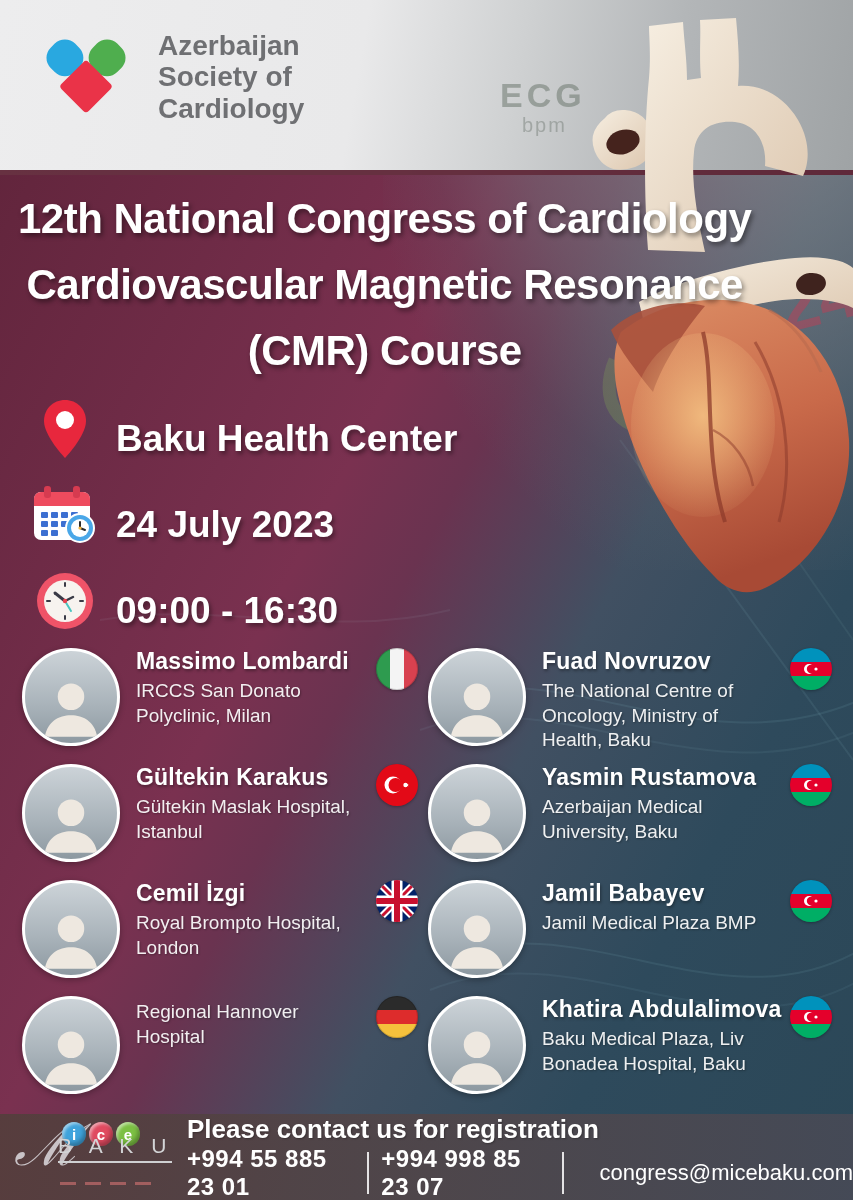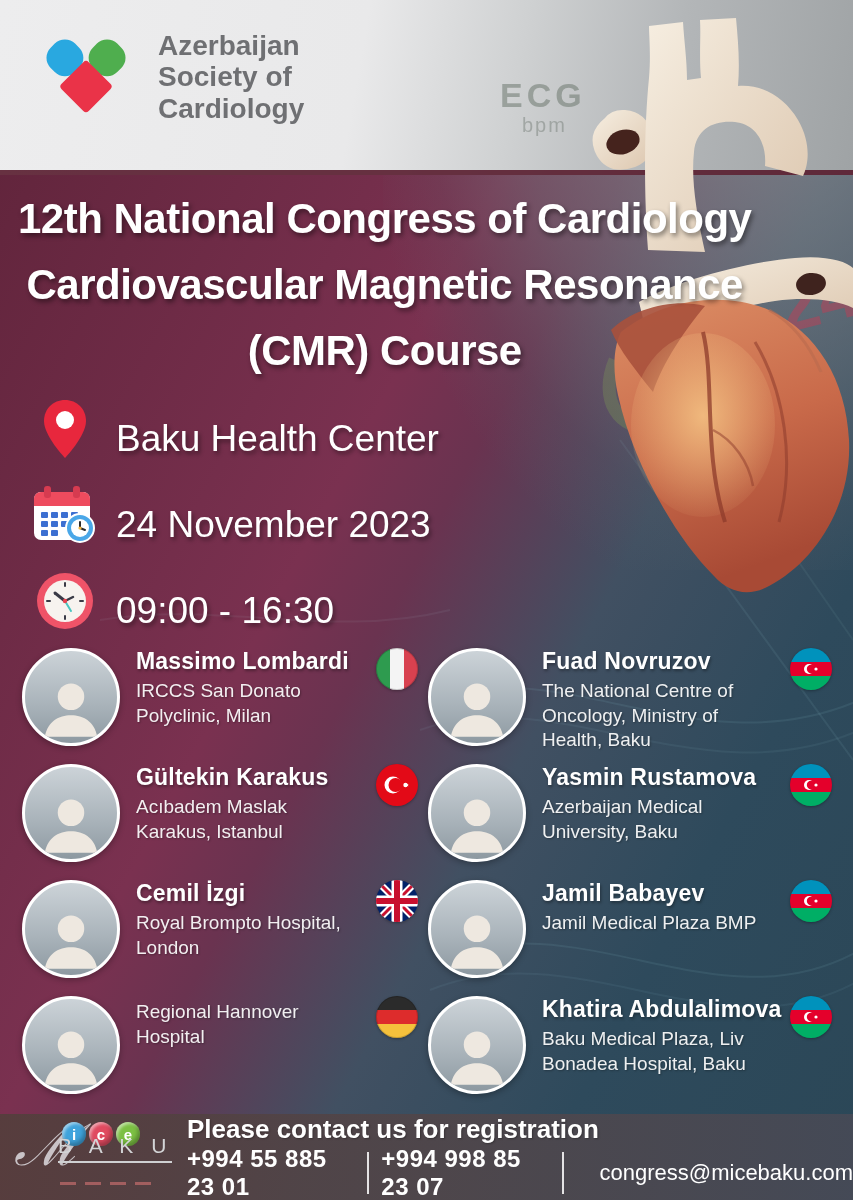--- a/index.html
+++ b/index.html
@@ -25,21 +25,21 @@
   
   .heart-wrap{position:absolute;top:0;right:0;width:300px;height:600px;z-index:4;pointer-events:none;}
   
   .title{position:absolute;top:186px;left:18px;z-index:5;color:#fff;font-weight:bold;
     font-size:42px;line-height:66px;letter-spacing:-.5px;
     text-shadow:2px 3px 5px rgba(0,0,0,.45);text-align:center;}
   
   .details{position:absolute;top:398px;left:30px;z-index:5;}
   .detail-row{display:flex;align-items:center;margin-bottom:24px;height:62px;}
   .detail-icon{width:70px;display:flex;justify-content:center;flex:none;}
-  .detail-text{color:#fff;font-size:37px;font-weight:normal;margin-left:16px;
+  .detail-text{color:#fff;font-size:37px;font-weight:bold;margin-left:16px;
     text-shadow:2px 3px 4px rgba(0,0,0,.4);margin-top:20px;}
   
   .speakers{position:absolute;top:648px;left:22px;width:820px;z-index:5;
     display:grid;grid-template-columns:406px 414px;grid-template-rows:repeat(4,116px);}
   .speaker{display:flex;align-items:flex-start;}
   .avatar{width:92px;height:92px;border-radius:50%;border:3px solid #fff;flex:none;
     background:linear-gradient(180deg,#ccd3d8 0%,#a8b2b9 60%,#8d99a1 100%);
     display:flex;align-items:flex-end;justify-content:center;overflow:hidden;
     box-shadow:0 2px 6px rgba(0,0,0,.3);}
   .avatar svg{width:74px;height:74px;}
@@ -192,21 +192,21 @@
             <rect x="29" y="37" width="7" height="6" rx="1"></rect>
             <rect x="9" y="46" width="7" height="6" rx="1"></rect>
               <rect x="19" y="46" width="7" height="6" rx="1"></rect>
           </g>
           <circle cx="48" cy="44" r="14" fill="#4aa7e8" stroke="#fff" stroke-width="2"></circle>
           <circle cx="48" cy="44" r="9" fill="#fff"></circle>
           <path d="M48,44 L48,38 M48,44 L53,46" stroke="#2b2b2b" stroke-width="2" stroke-linecap="round"></path>
           <circle cx="48" cy="44" r="1.6" fill="#f5b63c"></circle>
         </svg>
       </span>
-      <span class="detail-text">24 November 2023</span>
+      <span class="detail-text">24 July 2023</span>
     </div>
     <div class="detail-row">
       <span class="detail-icon">
         <svg width="60" height="60" viewBox="0 0 60 60">
           <circle cx="30" cy="30" r="28" fill="#ef5368"></circle>
           <circle cx="30" cy="30" r="21" fill="#f7f3ef"></circle>
           <g stroke="#3a3a46" stroke-width="2" stroke-linecap="round">
             <path d="M30,12 L30,15"></path>
               <path d="M30,45 L30,48"></path>
               <path d="M12,30 L15,30"></path>
@@ -263,21 +263,21 @@
 
     <div class="speaker">
       <div class="avatar">
         <svg viewBox="0 0 24 24" fill="#eee8e0">
             <circle cx="12" cy="9" r="4.3"></circle>
             <path d="M3.5,22 C4.4,17 8,15 12,15 C16,15 19.6,17 20.5,22 Z"></path>
           </svg>
       </div>
       <div class="speaker-text">
         <div class="speaker-name">Gültekin Karakus</div>
-        <div class="speaker-aff">Acıbadem Maslak Karakus, Istanbul</div>
+        <div class="speaker-aff">Gültekin Maslak Hospital, Istanbul</div>
       </div>
       <span class="flag">
         <svg viewBox="0 0 42 42">
             <rect width="42" height="42" fill="#e30a17"></rect>
             <circle cx="17" cy="21" r="8.5" fill="#fff"></circle>
             <circle cx="19.5" cy="21" r="7" fill="#e30a17"></circle>
             <path d="M29,21 l3.6,1.2 -2.2,-3 0,3.7 2.2,-3 Z" fill="#fff"></path>
             <circle cx="29.5" cy="21" r="2.2" fill="#fff"></circle>
           </svg>
       </span>

